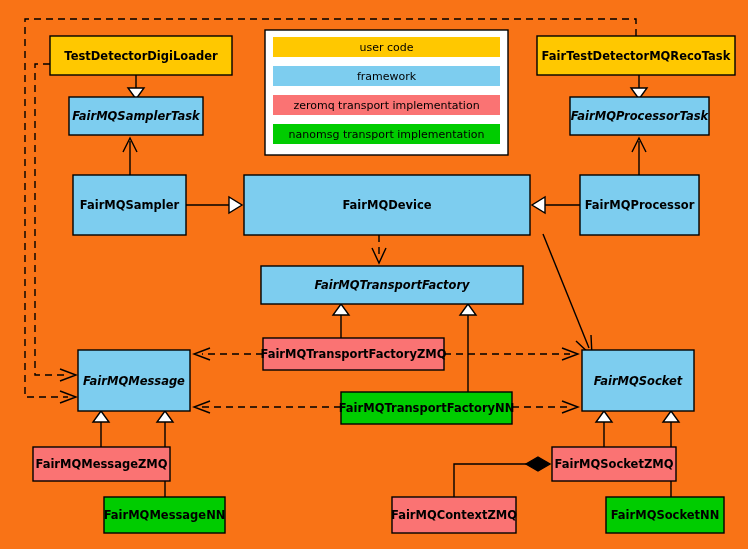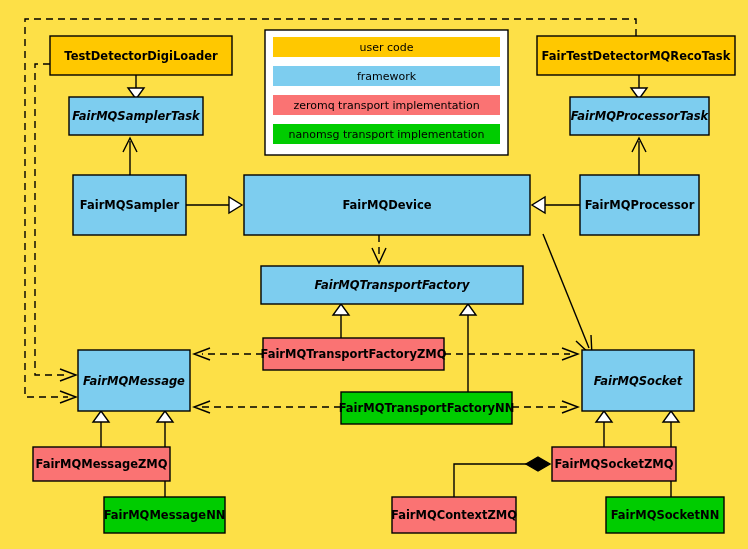--- a/index.html
+++ b/index.html
@@ -7,21 +7,21 @@
     padding: 0;
     background: #ffffff;
   }
   body {
     font-family: "DejaVu Sans", "Liberation Sans", sans-serif;
   }
   #diagram-root {
     position: relative;
     width: 748px;
     height: 549px;
-    background: #fde047;
+    background: #f97316;
     overflow: hidden;
   }
   svg#diagram-svg {
     position: absolute;
     left: 0;
     top: 0;
     width: 748px;
     height: 549px;
   }
   .node-rect {

